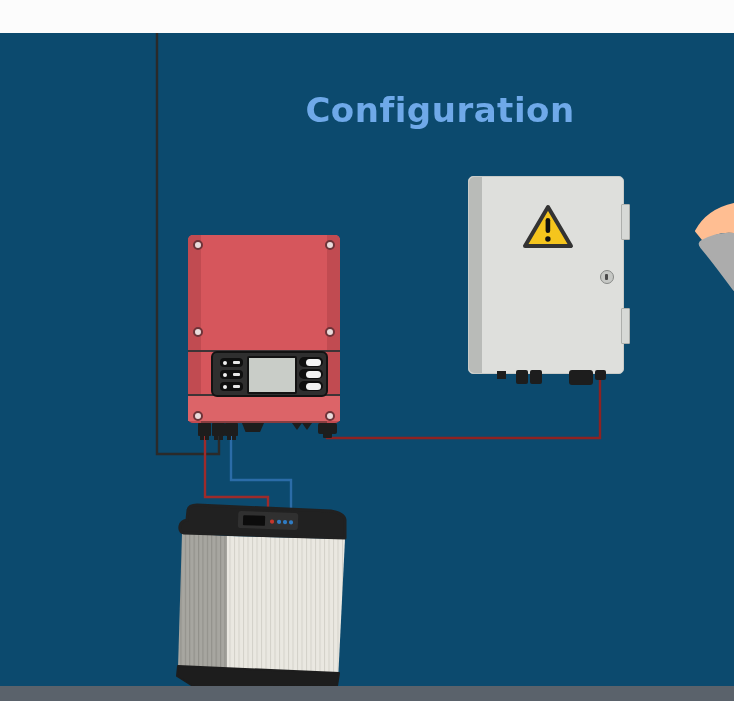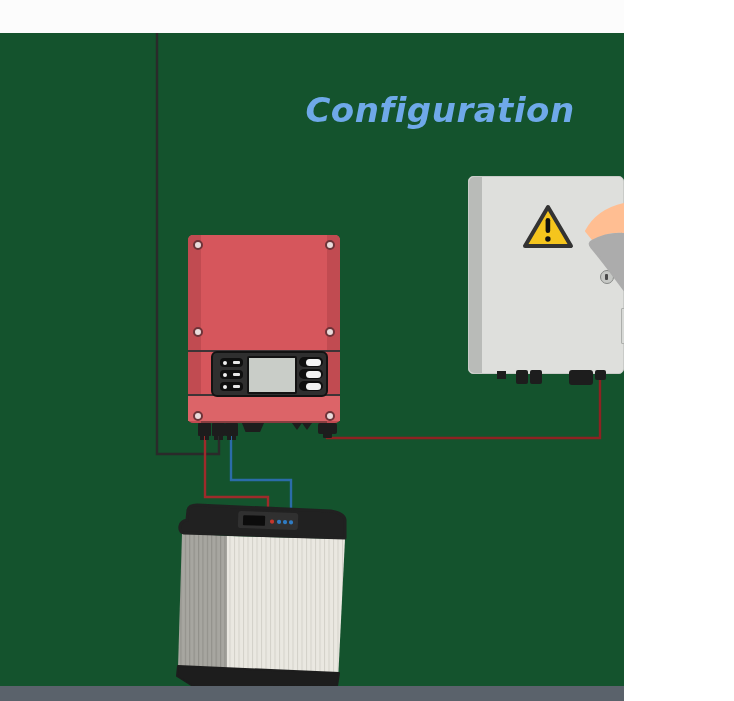--- a/index.html
+++ b/index.html
@@ -1,18 +1,18 @@
 <!DOCTYPE html>
 <html><head>
 <meta charset="utf-8">
 <style>
   html,body{margin:0;padding:0;background:#fff;}
   #stage{
-    position:relative;width:624px;height:701px;background:#14532d;
-    overflow:hidden;font-family:"DejaVu Sans",sans-serif;font-style:italic;
+    position:relative;width:734px;height:701px;background:#0c4a6e;
+    overflow:hidden;font-family:"DejaVu Sans",sans-serif;
   }
   .abs{position:absolute;}
   
   #top-band{left:0;top:0;width:734px;height:33px;background:#FCFCFC;}
   
   #title{
     left:280px;top:90px;width:320px;text-align:center;
     font-size:34px;font-weight:700;color:#6FA9E9;letter-spacing:.5px;
   }
   

